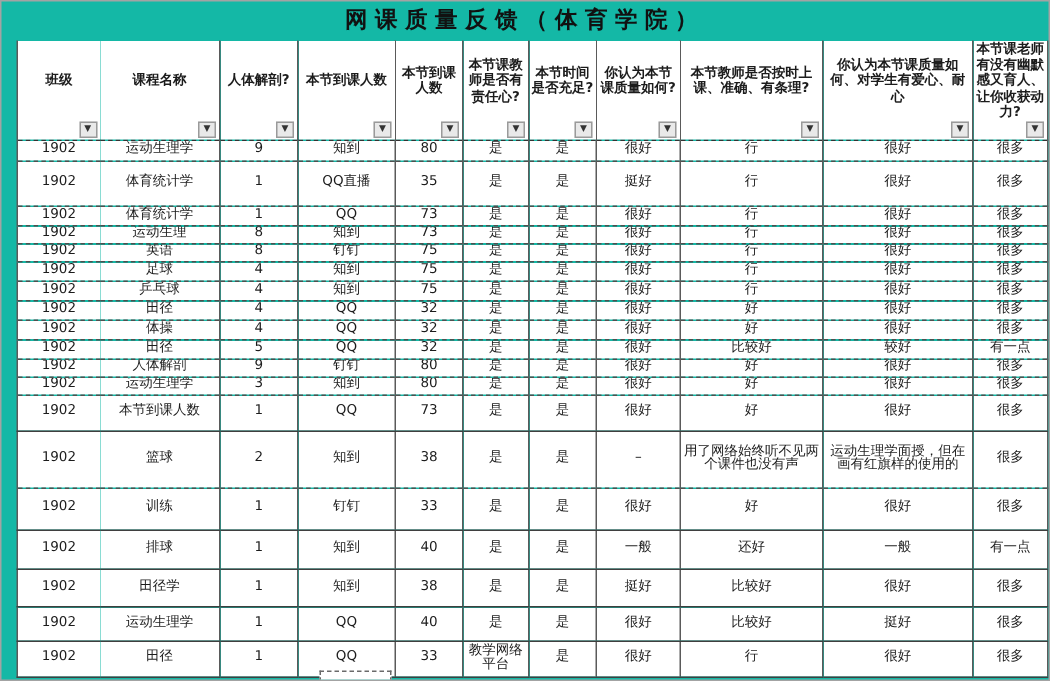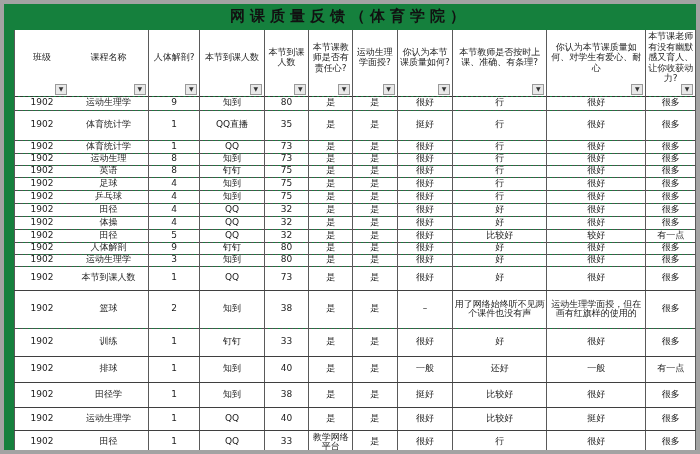--- a/index.html
+++ b/index.html
@@ -1,38 +1,38 @@
 <!DOCTYPE html>
 <html><head>
 <meta charset="utf-8">
 <style>
   html,body{margin:0;padding:0;background:#f2f2f2;}
   .screen{
-    position:relative;width:700px;height:454px;background:#15803d;
+    position:relative;width:700px;height:454px;background:#14b8a6;
     font-family:"DejaVu Sans","Liberation Sans",sans-serif;color:#1c1c1c;
-    overflow:hidden;border:4px solid #a3a3a3;box-sizing:border-box;
+    overflow:hidden;border:1px solid #a3a3a3;box-sizing:border-box;
   }
   .title{
     position:absolute;top:3px;left:0;width:100%;text-align:center;
     font-size:15px;font-weight:bold;letter-spacing:5px;color:#111;
   }
   table.grid{
     position:absolute;top:26px;left:10px;border-collapse:collapse;table-layout:fixed;
     border-right:1px solid #5a5a5a;
   }
   .grid th,.grid td{
     border-left:1px solid #5a5a5a;
     border-bottom:1px dashed #4f4f4f;
     padding:0 1px;overflow:hidden;box-sizing:border-box;
   }
   
   .grid th:nth-child(2),.grid td:nth-child(2){border-left:none;}
   .grid thead tr{height:66px;}
   .grid th{
-    font-weight:normal;font-size:9px;line-height:10.5px;text-align:center;
+    font-weight:bold;font-size:9px;line-height:10.5px;text-align:center;
     vertical-align:middle;position:relative;padding-bottom:11px;background:#fff;
     border-bottom:1px dashed #333;
   }
   .grid td{
     font-size:9px;line-height:9.5px;text-align:center;vertical-align:middle;background:#fff;
   }
   .fbtn{
     position:absolute;right:2px;bottom:1px;width:10px;height:9px;
     border:1px solid #9a9a9a;background:#e9e9e9;font-size:6px;line-height:8px;
     text-align:center;color:#333;display:block;
@@ -90,21 +90,21 @@
         <col style="width:50px">
     </colgroup>
     <thead>
       <tr id="header-row">
           <th><span>班级</span><span class="fbtn">▼</span></th>
           <th><span>课程名称</span><span class="fbtn">▼</span></th>
           <th><span>人体解剖?</span><span class="fbtn">▼</span></th>
           <th><span>本节到课人数</span><span class="fbtn">▼</span></th>
           <th><span>本节到课人数</span><span class="fbtn">▼</span></th>
           <th><span>本节课教师是否有责任心?</span><span class="fbtn">▼</span></th>
-          <th><span>运动生理学面授?</span><span class="fbtn">▼</span></th>
+          <th><span>本节时间是否充足?</span><span class="fbtn">▼</span></th>
           <th><span>你认为本节课质量如何?</span><span class="fbtn">▼</span></th>
           <th><span>本节教师是否按时上课、准确、有条理?</span><span class="fbtn">▼</span></th>
           <th><span>你认为本节课质量如何、对学生有爱心、耐心</span><span class="fbtn">▼</span></th>
           <th><span>本节课老师有没有幽默感又育人、让你收获动力?</span><span class="fbtn">▼</span></th>
         </tr>
     </thead>
     <tbody id="tbody">
         <tr>
           <td>1902</td>
           <td>运动生理学</td>

